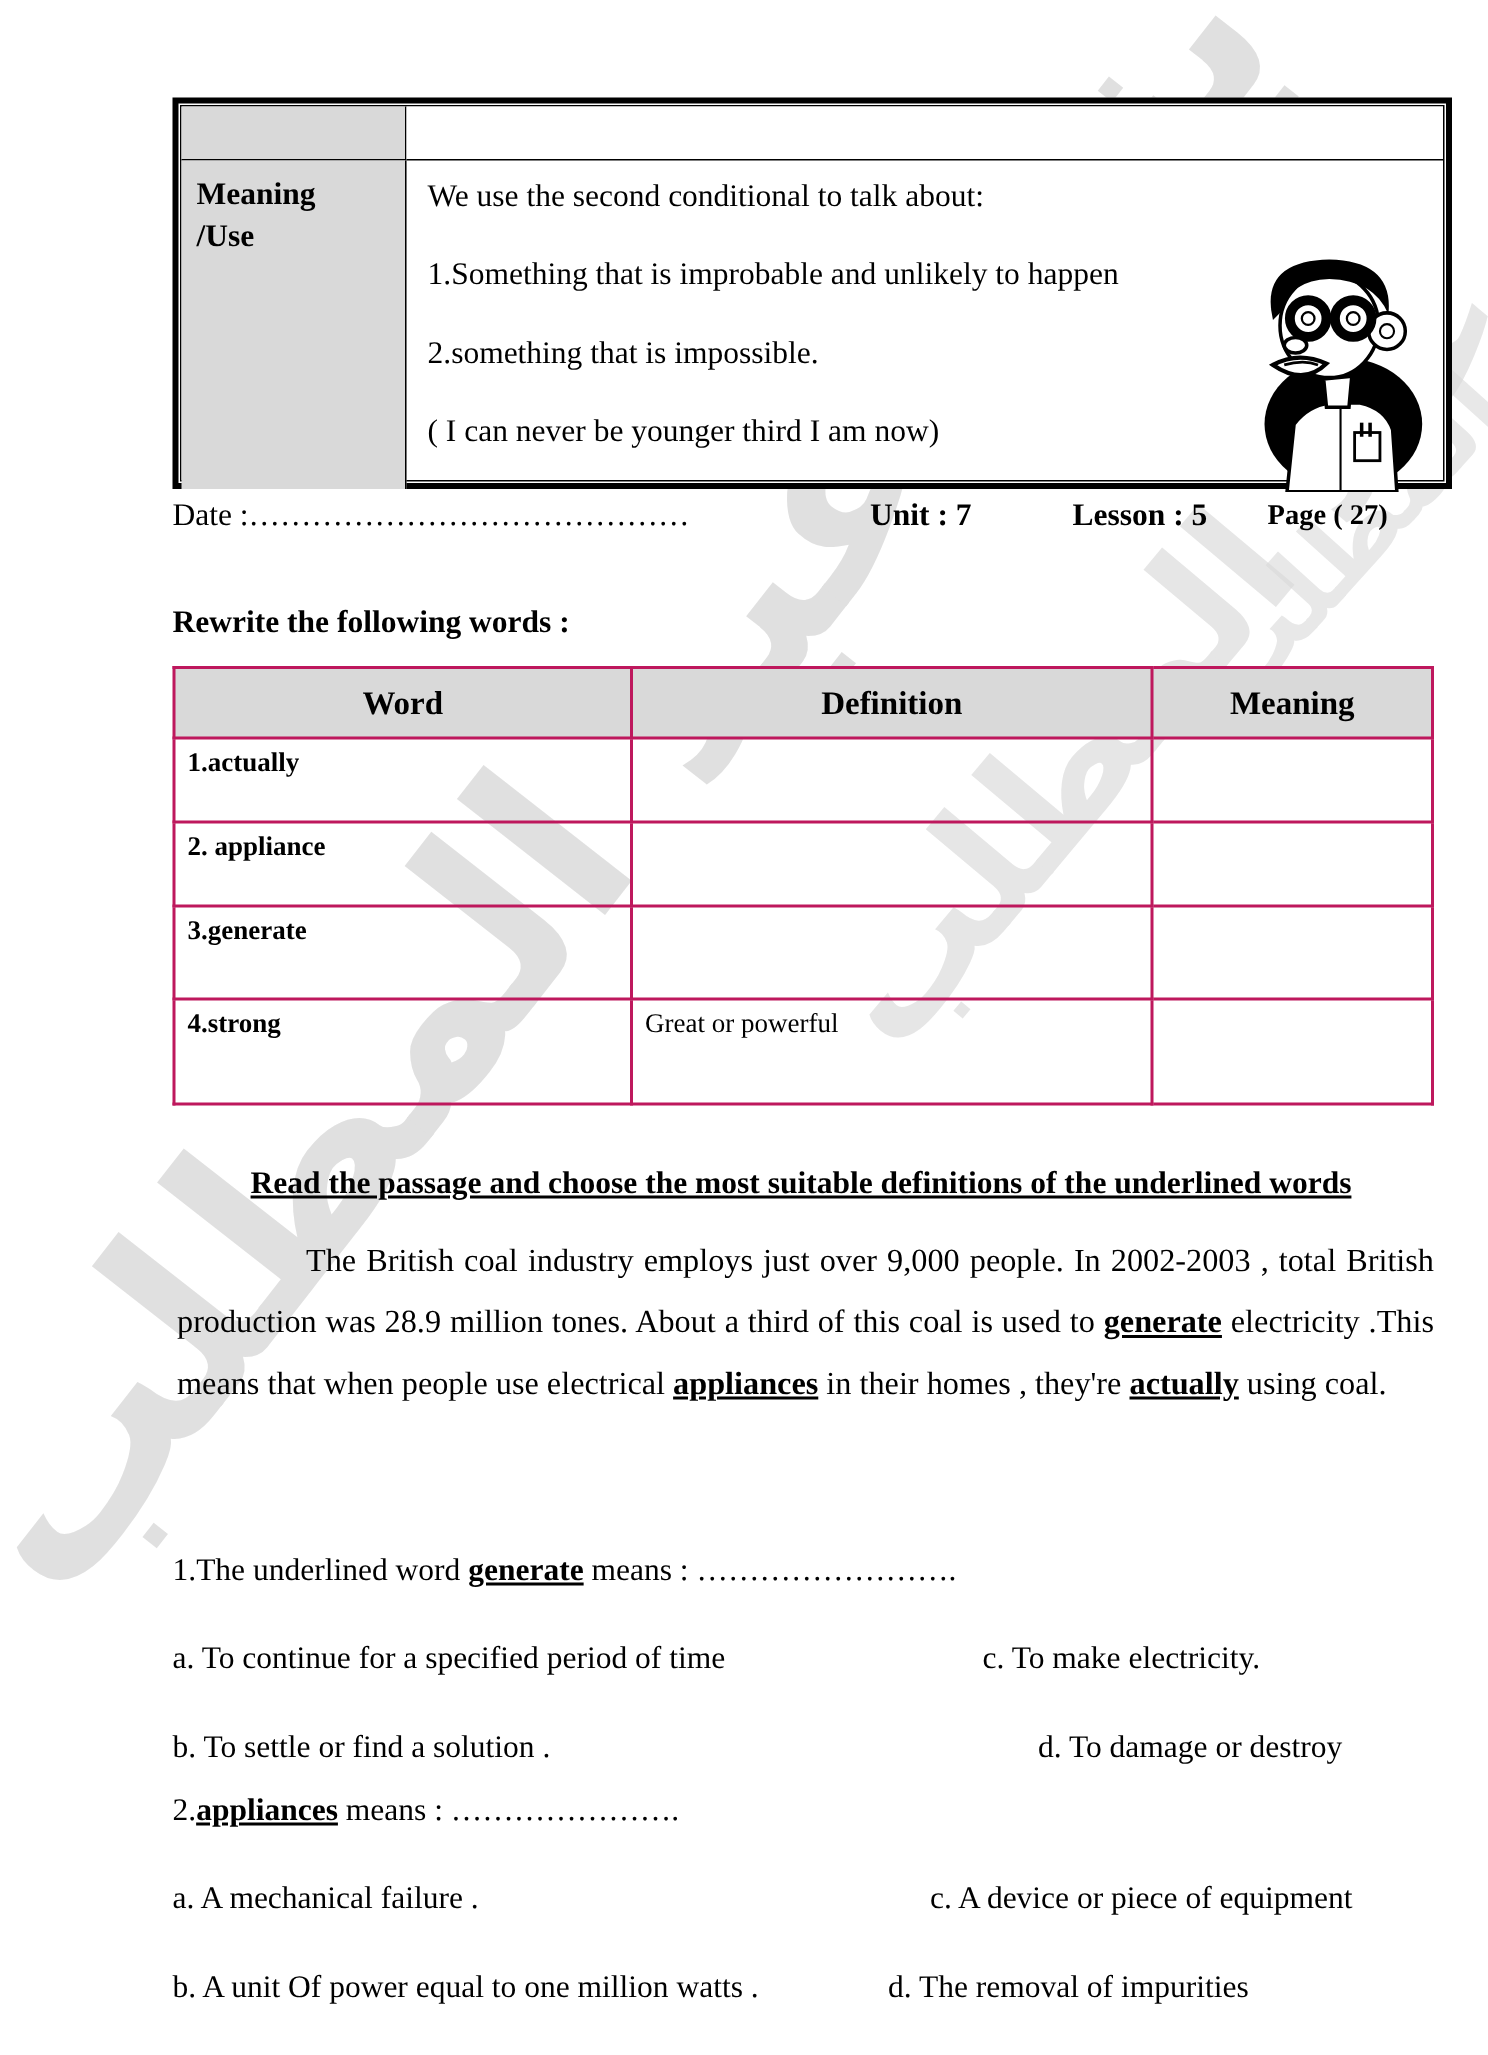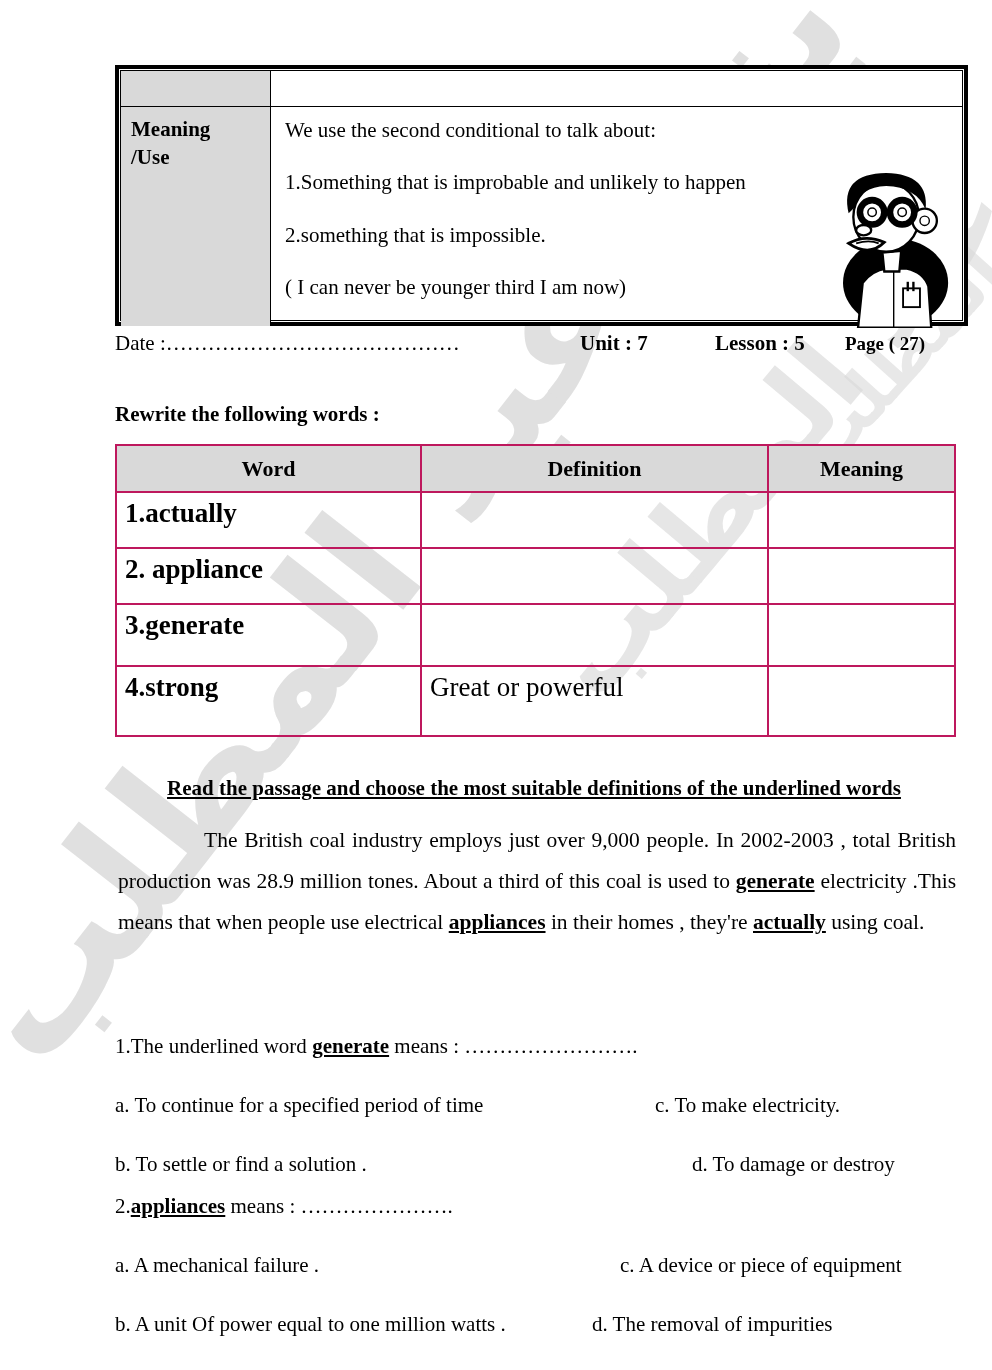--- a/index.html
+++ b/index.html
@@ -34,21 +34,21 @@
   #dateline span{position:absolute;top:0;white-space:nowrap;}
   #date-label{left:0;}
   #unit-label{left:465px;font-weight:bold;text-align:center;}
   #lesson-label{left:600px;font-weight:bold;}
   #pageno-label{left:730px;font-weight:bold;font-size:19px;padding-top:2px;}
   
   #rewrite-title{left:115px;top:402px;font-size:21px;font-weight:bold;}
   #t2{left:115px;top:444px;width:839px;border-collapse:collapse;table-layout:fixed;background:transparent;}
   #t2 th,#t2 td{border:2px solid #be185d;box-sizing:border-box;vertical-align:top;}
   #t2 th{background:#d9d9d9;font-size:22px;font-weight:bold;height:47px;vertical-align:middle;}
-  #t2 td{height:56px;padding:5px 8px;font-size:27px;}
+  #t2 td{height:56px;padding:5px 8px;font-size:18px;}
   #t2 .c1{width:305px;font-weight:bold;}
   #t2 .c2{width:347px;}
   #t2 .c3{width:187px;}
   #t2 tr.r3 td{height:62px;} #t2 tr.r4 td{height:70px;}
   .ital{font-size:19px;}
   
   #read-title{left:115px;top:776px;width:838px;font-size:21px;font-weight:bold;text-decoration:underline;text-align:center;}
   #passage{left:118px;top:820px;width:838px;font-size:21.5px;line-height:41px;text-align:justify;text-indent:86px;}
   .k{font-weight:bold;text-decoration:underline;}
   

